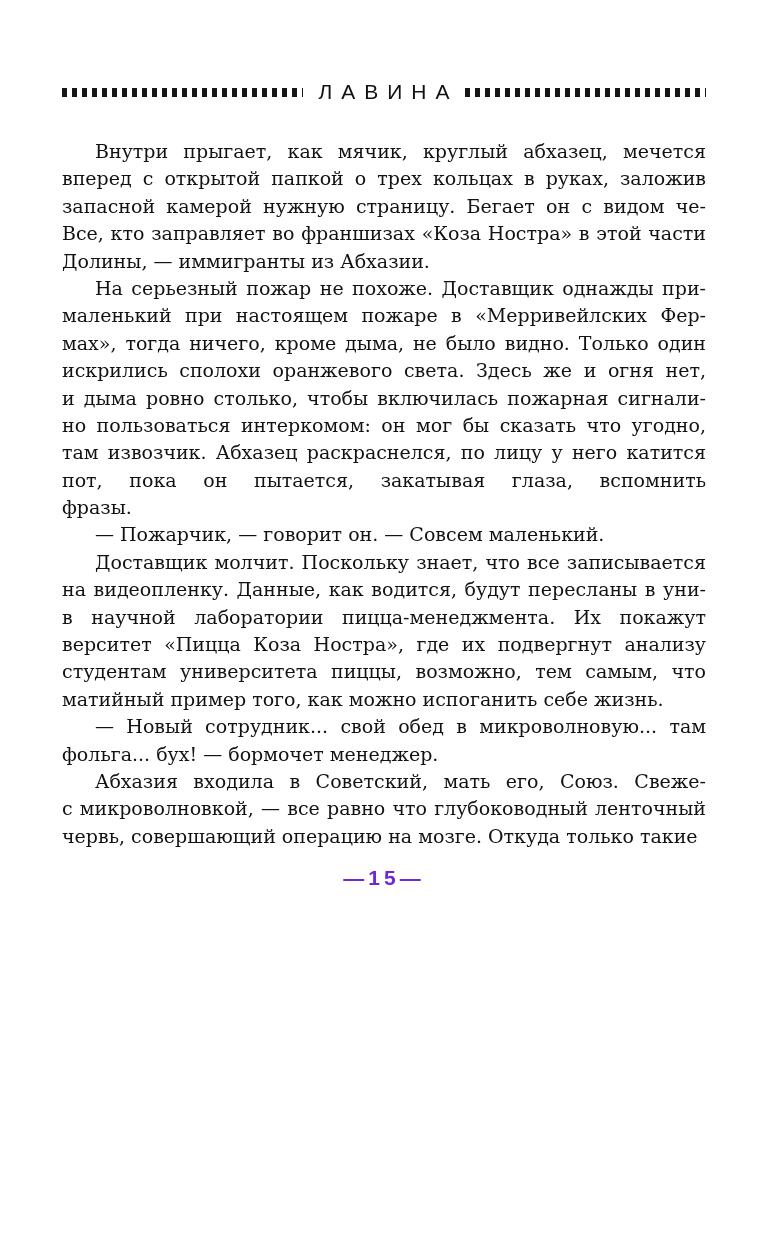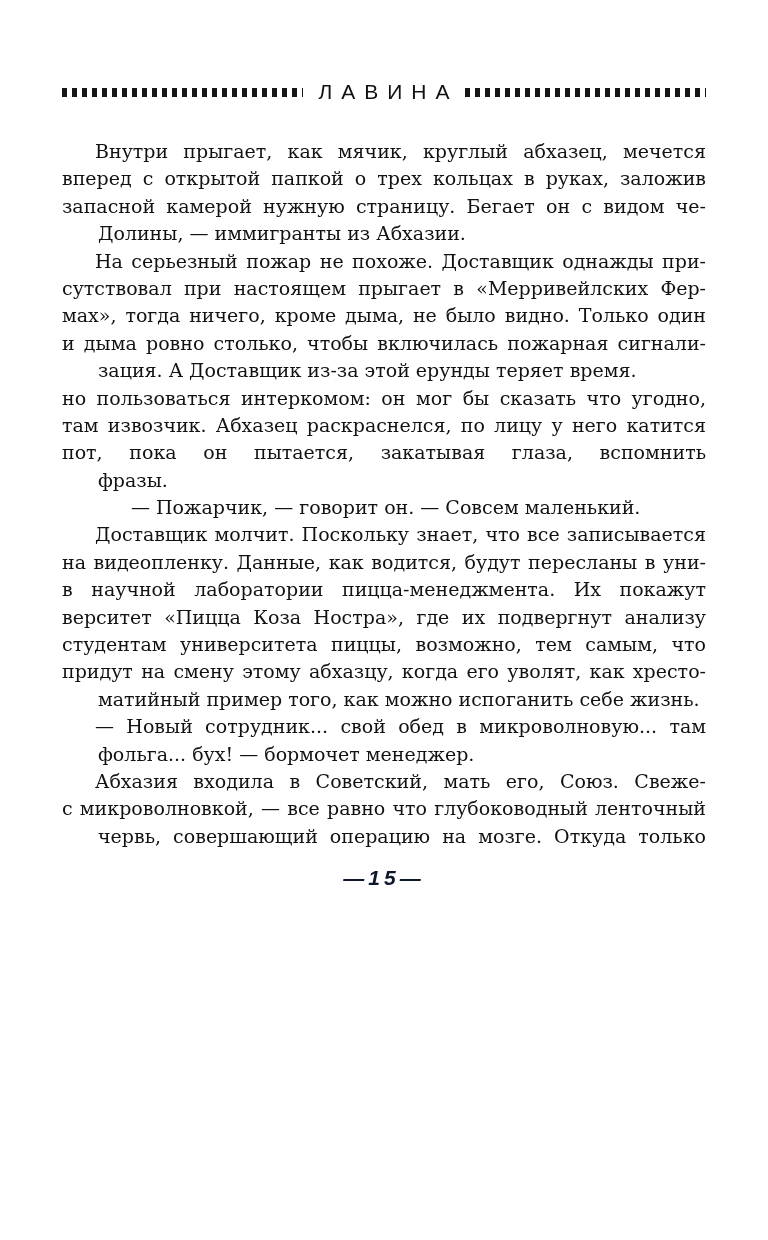--- a/index.html
+++ b/index.html
@@ -48,76 +48,75 @@
   }
   .para { margin: 0; }
   .line {
     text-align: justify;
     text-align-last: justify;
     height: 27.4px;
     overflow: hidden;
     white-space: normal;
   }
   .line.para-start { text-indent: 33px; }
-  .line.para-end   { text-align-last: left; margin-left: 36px; }
+  .line.para-end   { text-align-last: left; }
   
   .footer {
     margin-top: 16px;
     text-align: center;
   }
   .page-number {
     font-family: "Liberation Sans", sans-serif;
     font-size: 21px;
     font-weight: 700;
     letter-spacing: 4px;
-    color: #0f172a;
-    font-style: italic;
+    color: #6d28d9;
   }
 </style>
 </head>
 <body>
 
 <div class="page">
 
   <div class="header">
     <span class="dotted-rule"></span>
     <span class="running-title">ЛАВИНА</span>
     <span class="dotted-rule"></span>
   </div>
 
   <div class="body-text" id="text-body">
       <div class="para">
         <div class="line para-start">Внутри прыгает, как мячик, круглый абхазец, мечется взад-</div>
         <div class="line">вперед с открытой папкой о трех кольцах в руках, заложив</div>
         <div class="line">запасной камерой нужную страницу. Бегает он с видом че-</div>
+        <div class="line">Все, кто заправляет во франшизах «Коза Ностра» в этой части</div>
         <div class="line para-end">Долины, — иммигранты из Абхазии.</div>
       </div>
       <div class="para">
         <div class="line para-start">На серьезный пожар не похоже. Доставщик однажды при-</div>
-        <div class="line">сутствовал при настоящем прыгает в «Мерривейлских Фер-</div>
+        <div class="line">маленький при настоящем пожаре в «Мерривейлских Фер-</div>
         <div class="line">мах», тогда ничего, кроме дыма, не было видно. Только один</div>
+        <div class="line">искрились сполохи оранжевого света. Здесь же и огня нет,</div>
         <div class="line">и дыма ровно столько, чтобы включилась пожарная сигнали-</div>
-        <div class="line para-end">зация. А Доставщик из-за этой ерунды теряет время.</div>
       </div>
       <div class="para">
         <div class="line">но пользоваться интеркомом: он мог бы сказать что угодно,</div>
         <div class="line">там извозчик. Абхазец раскраснелся, по лицу у него катится</div>
         <div class="line">пот, пока он пытается, закатывая глаза, вспомнить английские</div>
         <div class="line para-end">фразы.</div>
       </div>
       <div class="para">
         <div class="line para-start para-end">— Пожарчик, — говорит он. — Совсем маленький.</div>
       </div>
       <div class="para">
         <div class="line para-start">Доставщик молчит. Поскольку знает, что все записывается</div>
         <div class="line">на видеопленку. Данные, как водится, будут пересланы в уни-</div>
         <div class="line">в научной лаборатории пицца-менеджмента. Их покажут</div>
         <div class="line">верситет «Пицца Коза Ностра», где их подвергнут анализу</div>
         <div class="line">студентам университета пиццы, возможно, тем самым, что</div>
-        <div class="line">придут на смену этому абхазцу, когда его уволят, как хресто-</div>
         <div class="line para-end">матийный пример того, как можно испоганить себе жизнь.</div>
       </div>
       <div class="para">
         <div class="line para-start">— Новый сотрудник... свой обед в микроволновую... там</div>
         <div class="line para-end">фольга... бух! — бормочет менеджер.</div>
       </div>
       <div class="para">
         <div class="line para-start">Абхазия входила в Советский, мать его, Союз. Свеже-</div>
         <div class="line">с микроволновкой, — все равно что глубоководный ленточный</div>
         <div class="line para-end">червь, совершающий операцию на мозге. Откуда только такие</div>

